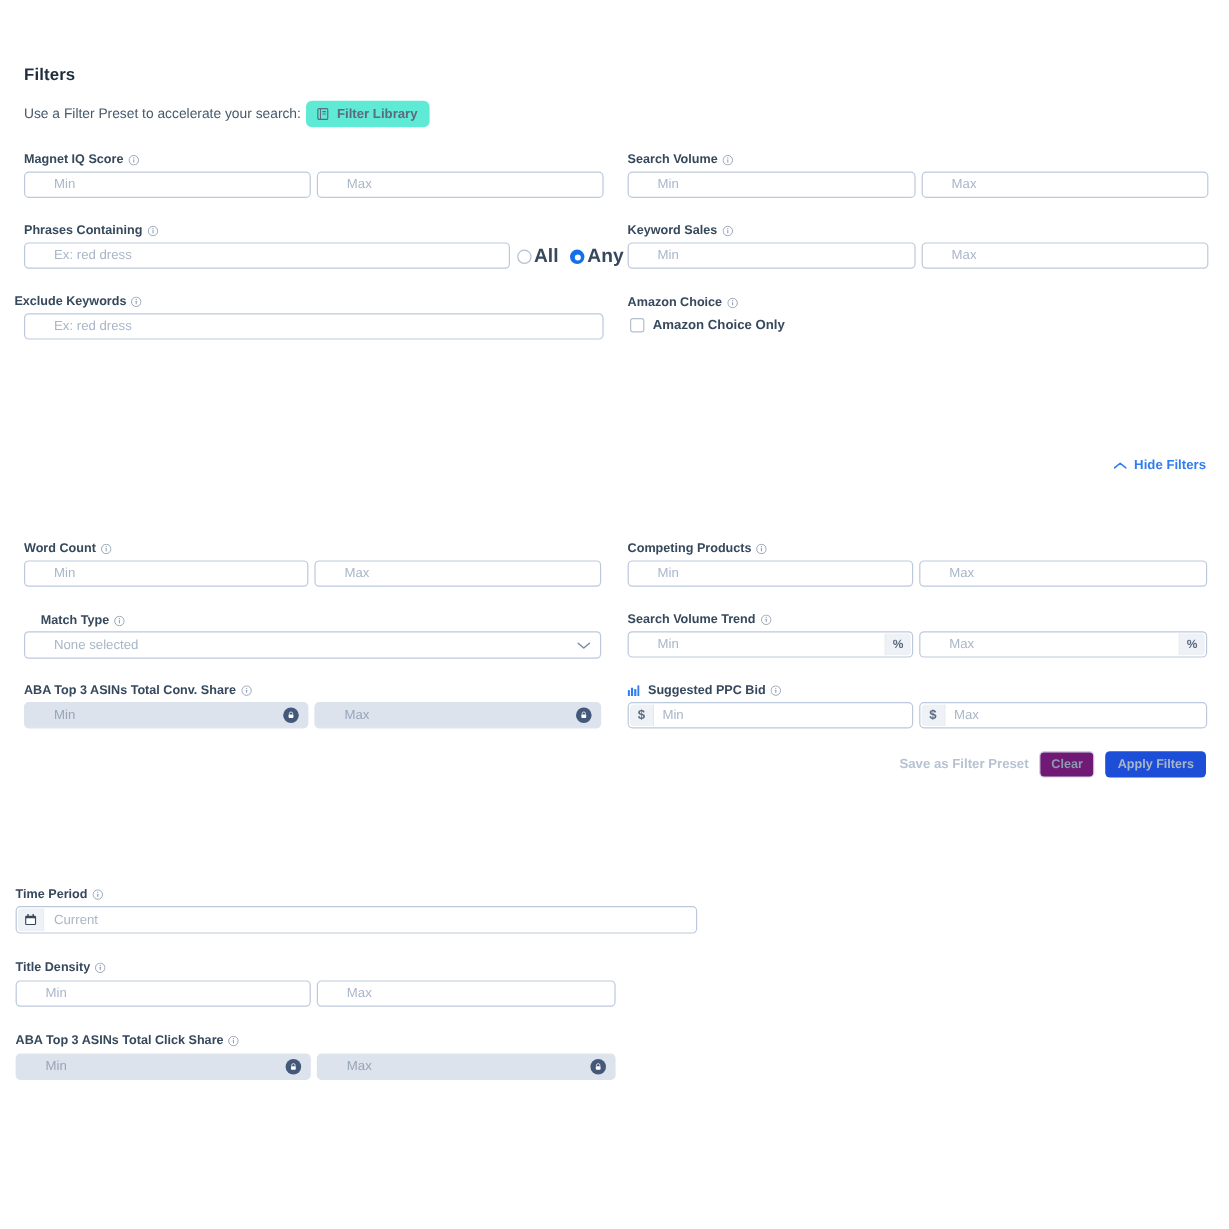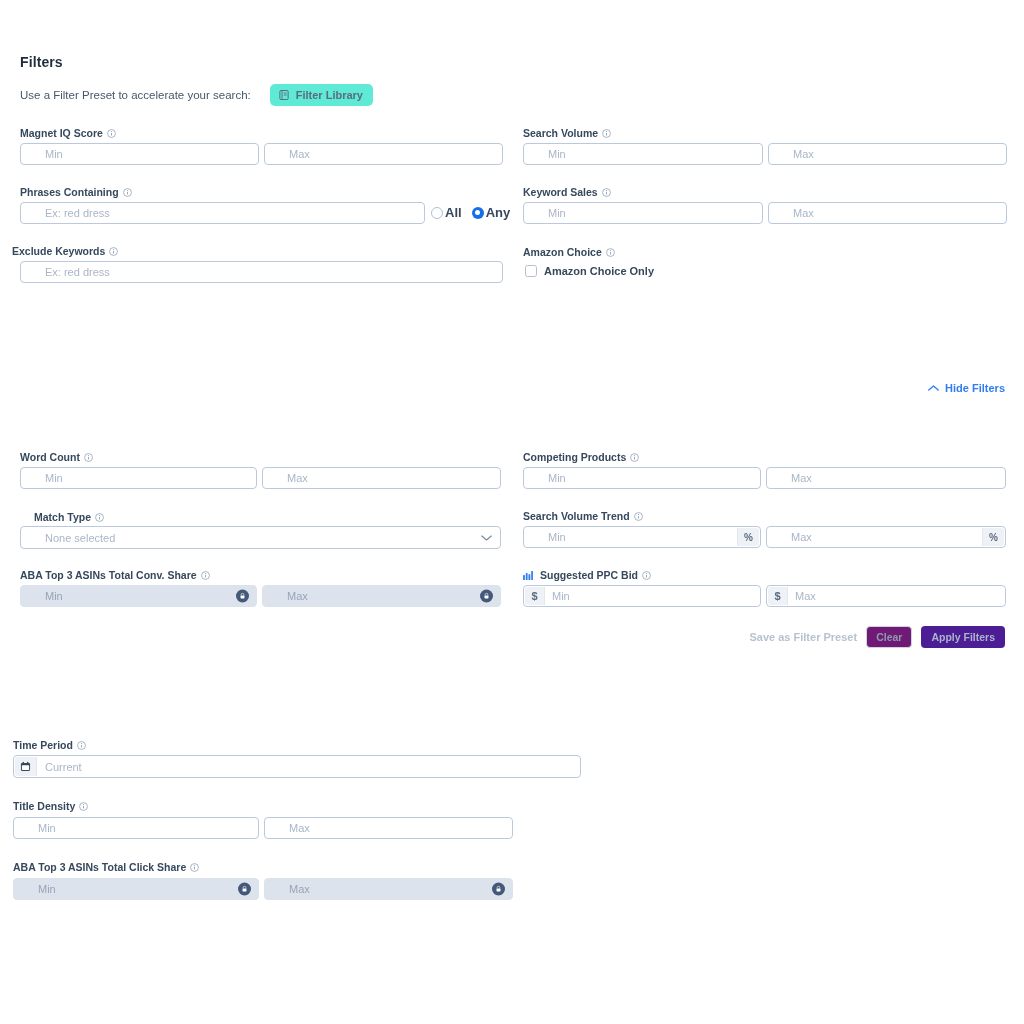--- a/index.html
+++ b/index.html
@@ -11,21 +11,21 @@
   }
   .page { position: relative; width: 1024px; height: 1024px; overflow: hidden; }
 
   
   .hdr-title {
     position: absolute; left: 20px; top: 54px;
     font-size: 14px; font-weight: 700; color: #1f2d3d; letter-spacing: .1px;
   }
   .preset-row {
     position: absolute; left: 20px; top: 84px;
-    display: flex; align-items: center; gap: 19px;
+    display: flex; align-items: center; gap: 4px;
   }
   .preset-text { font-size: 11.5px; color: #46596b; }
   .filter-library-btn {
     display: flex; align-items: center; gap: 6px;
     background: #5eead4; border: none; border-radius: 5px;
     padding: 5px 10px 5px 8px; cursor: pointer;
     font-size: 11px; font-weight: 700; color: #5b6b80;
   }
   .filter-library-btn .lbl { line-height: 1; }
 
@@ -96,21 +96,21 @@
     display: inline-block;
   }
   .radio-dot.on {
     border: none; background: #1470e8;
     position: relative;
   }
   .radio-dot.on::after {
     content: ""; position: absolute; left: 3.5px; top: 3.5px;
     width: 5px; height: 5px; border-radius: 50%; background: #fff;
   }
-  .radio-label { font-size: 13px; font-weight: 700; color: #35485c; }
+  .radio-label { font-size: 16px; font-weight: 700; color: #35485c; }
 
   
   .checkbox-row { position: absolute; display: flex; align-items: flex-end; gap: 7px; cursor: pointer; }
   .cb-box {
     width: 12px; height: 12px; border: 1.4px solid #b3c0d2;
     border-radius: 2.5px; background: #fff;
   }
   .cb-label { font-size: 11px; font-weight: 700; color: #35485c; }
 
   
@@ -129,21 +129,21 @@
   .save-preset {
     font-size: 11px; font-weight: 700; color: #b7c2d1; cursor: pointer;
   }
   .btn-clear {
     font-size: 10.5px; font-weight: 700; color: #8b9bb0;
     background: #701a75; border: 1px solid #ccd6e3; border-radius: 4px;
     padding: 4px 9px; cursor: pointer;
   }
   .btn-apply {
     font-size: 10.5px; font-weight: 700; color: #a9b6c8;
-    background: #4c1d95; border: none; border-radius: 4px;
+    background: #1d4ed8; border: none; border-radius: 4px;
     padding: 5px 10px; cursor: default;
   }
 
   .ppc-icon { display: inline-flex; margin-right: 3px; }
 </style>
 </head>
 <body>
 
 <div class="page">
 

